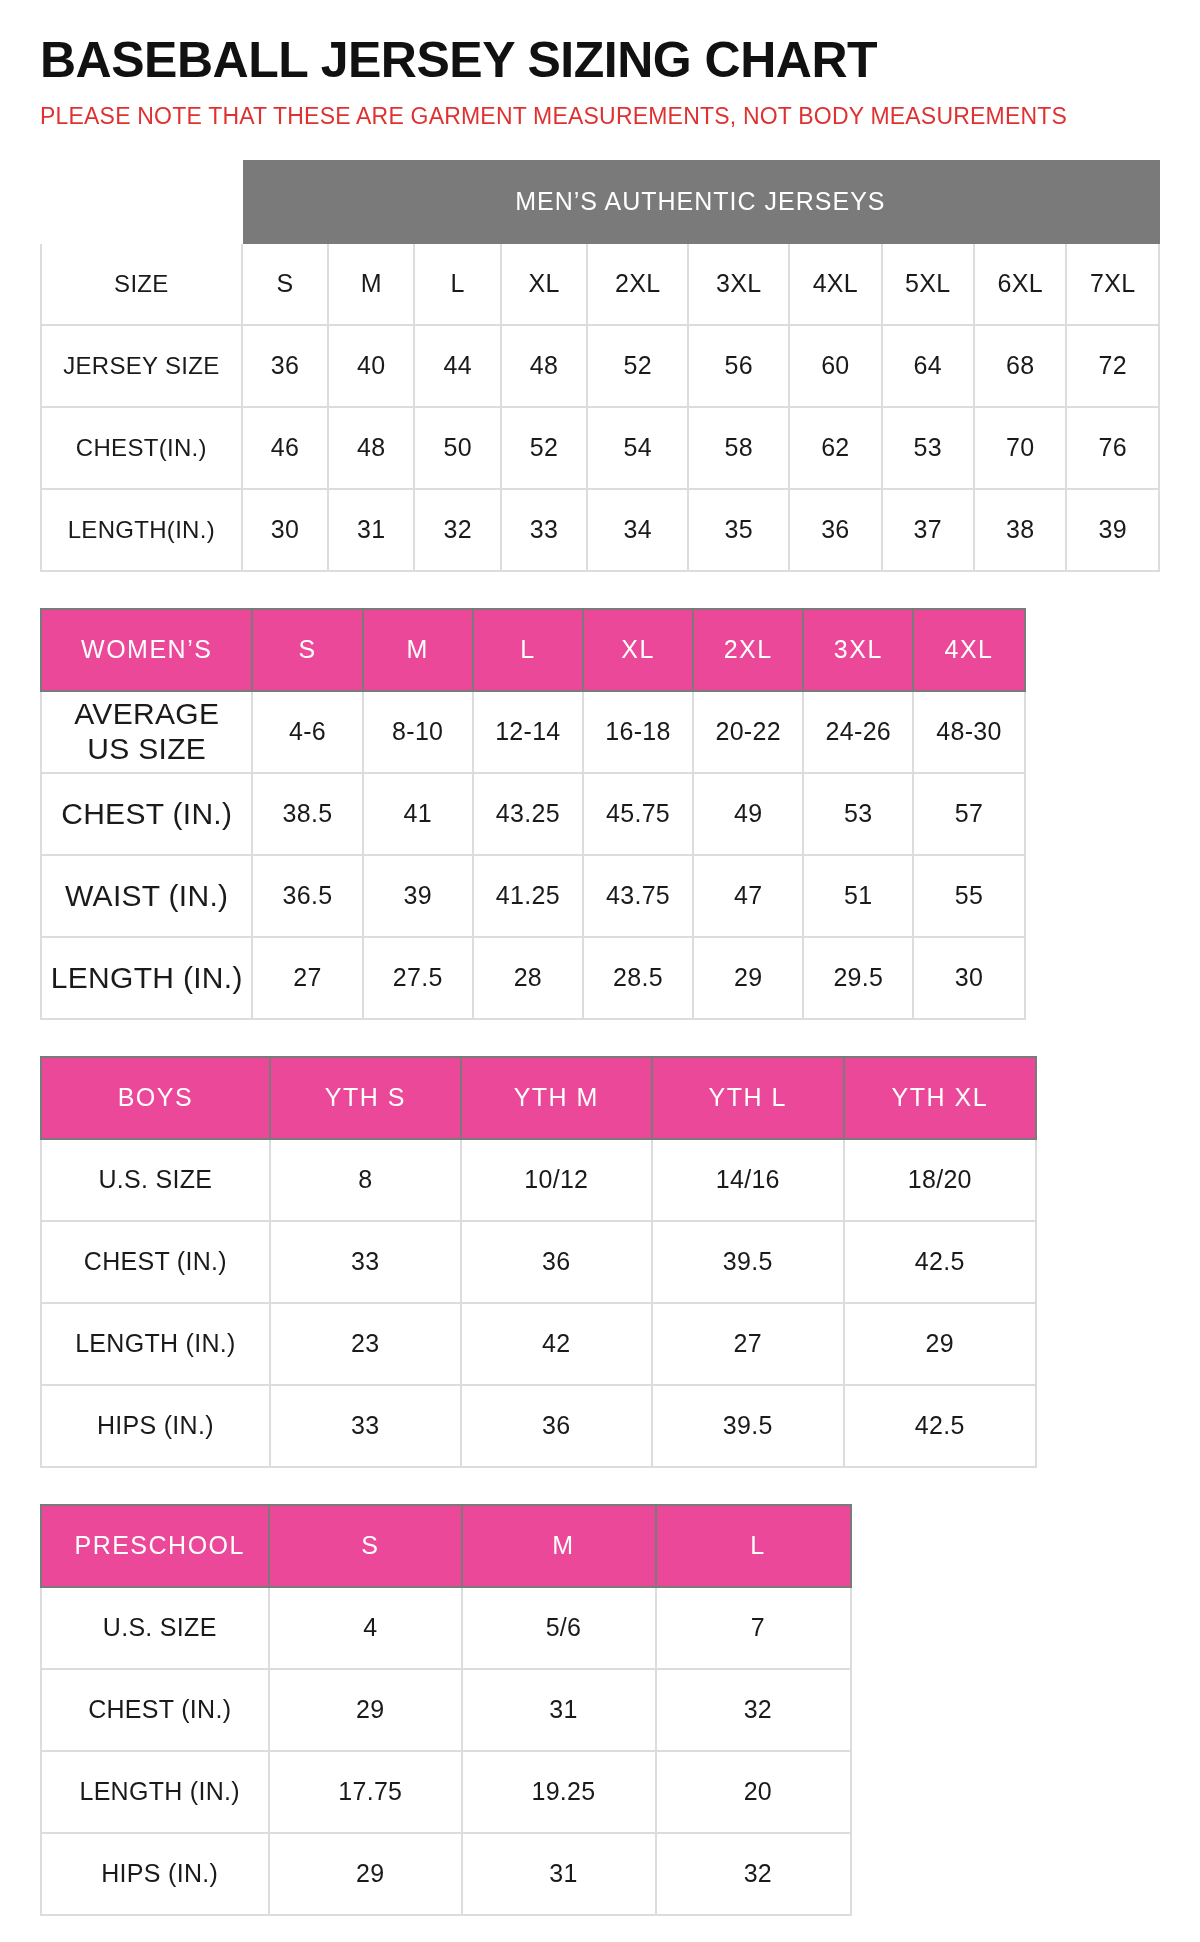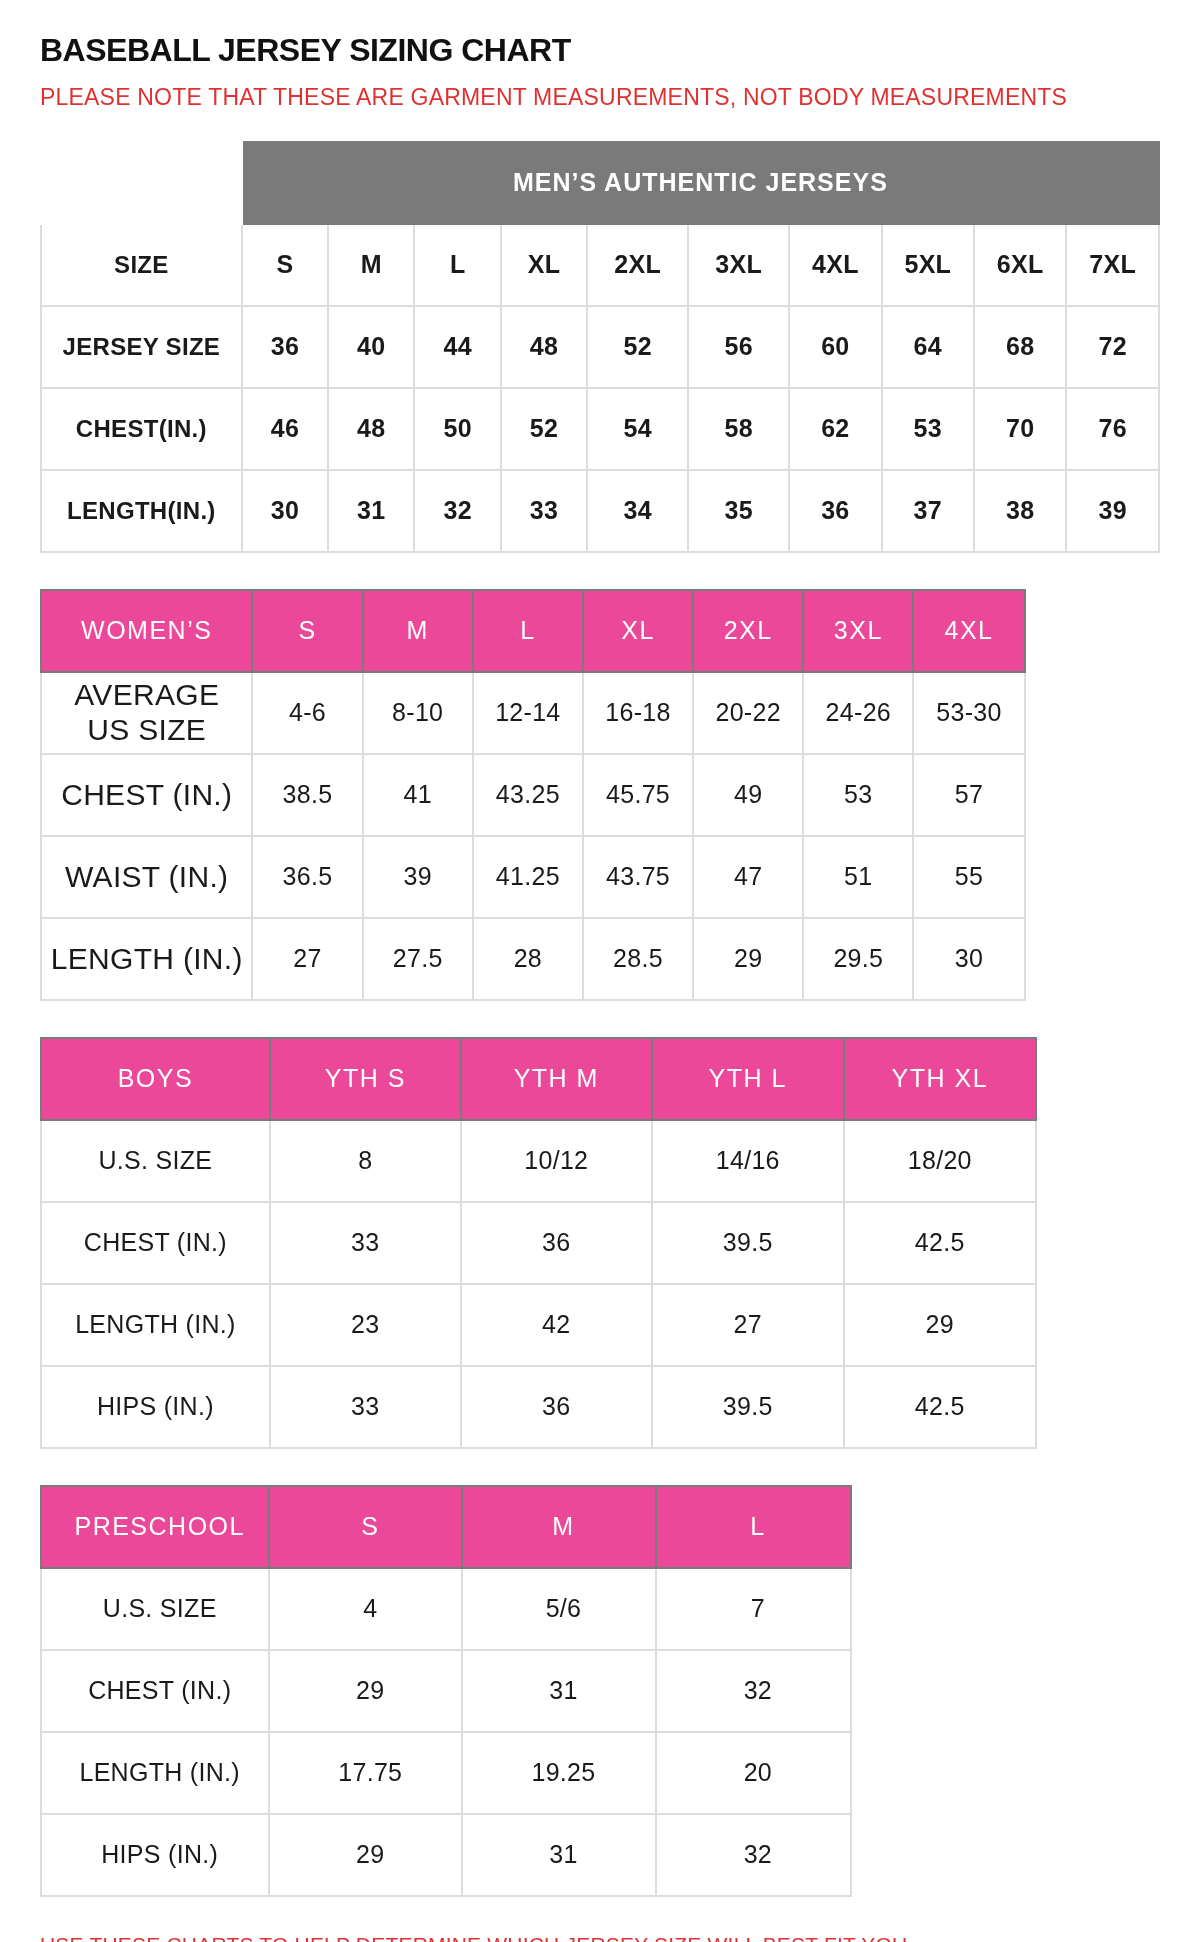--- a/index.html
+++ b/index.html
@@ -13,21 +13,21 @@
     font-family: "Liberation Sans", sans-serif;
     color: #1a1a1a;
     -webkit-font-smoothing: antialiased;
   }
   .page {
     width: 1200px;
     box-sizing: border-box;
     padding: 34px 40px 20px 40px;
   }
   .title {
-    font-size: 32px;
+    font-size: 50px;
     font-weight: bold;
     letter-spacing: -0.5px;
     color: #111111;
     margin: 0 0 14px 0;
     line-height: 1.05;
   }
   .note {
     font-size: 23px;
     color: #e03131;
     line-height: 1.35;
@@ -58,21 +58,20 @@
     border-color: #7a7a7a;
     letter-spacing: 1px;
   }
   .men-banner .lead {
     background: #ffffff;
     border-color: #ffffff;
   }
   table.men td {
     height: 80px;
     font-size: 25px;
-    font-weight: bold;
   }
   table.men td.rowlabel {
     font-size: 24px;
   }
   
   .hdr td {
     background: #ec4899;
     color: #ffffff;
     border-color: #7a7a7a;
     font-size: 25px;
@@ -204,21 +203,21 @@
         <td class="rowlabel two-line">
           <span>AVERAGE</span><br>
           <span>US SIZE</span>
         </td>
         <td>4-6</td>
         <td>8-10</td>
         <td>12-14</td>
         <td>16-18</td>
         <td>20-22</td>
         <td>24-26</td>
-        <td>53-30</td>
+        <td>48-30</td>
       </tr>
       <tr>
         <td class="rowlabel">CHEST (IN.)</td>
         <td>38.5</td>
         <td>41</td>
         <td>43.25</td>
         <td>45.75</td>
         <td>49</td>
         <td>53</td>
         <td>57</td>

